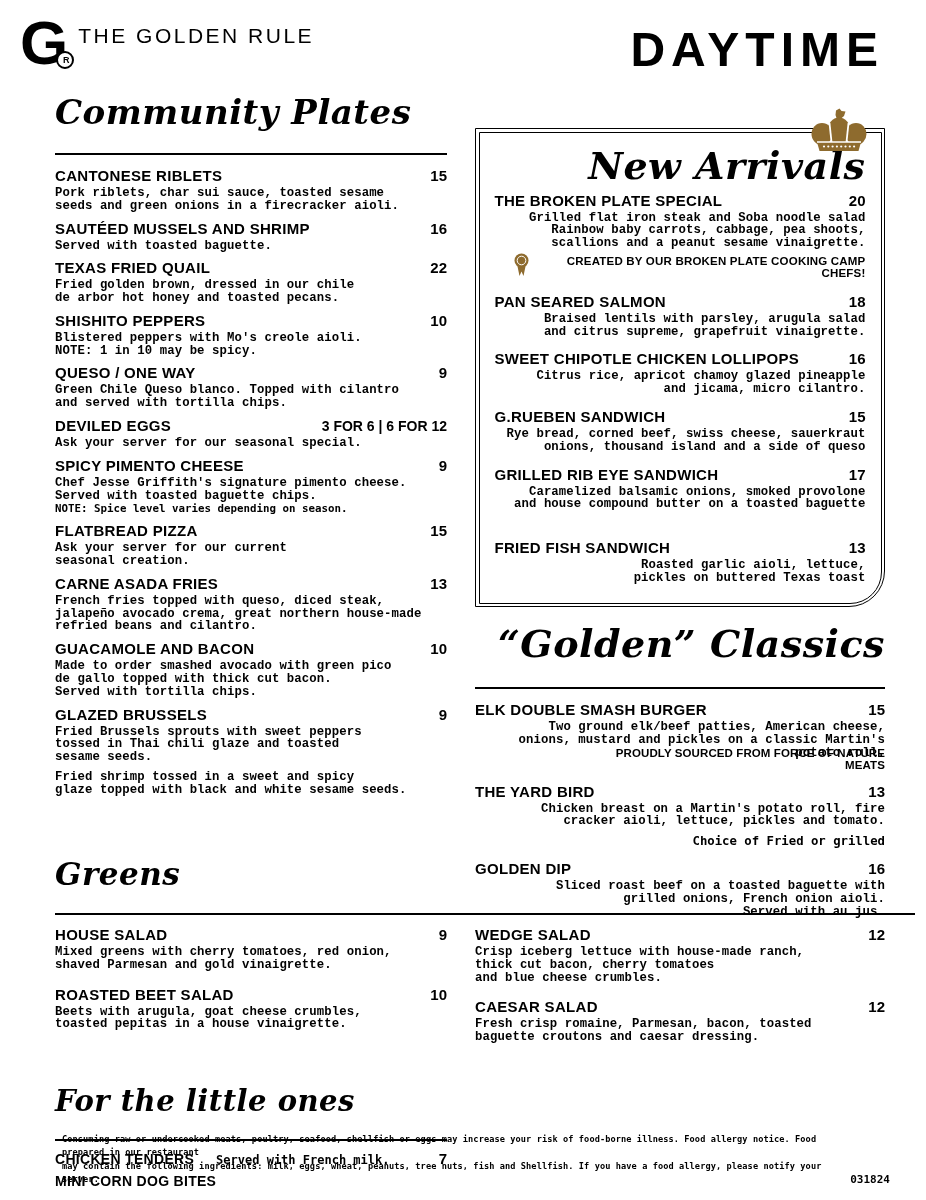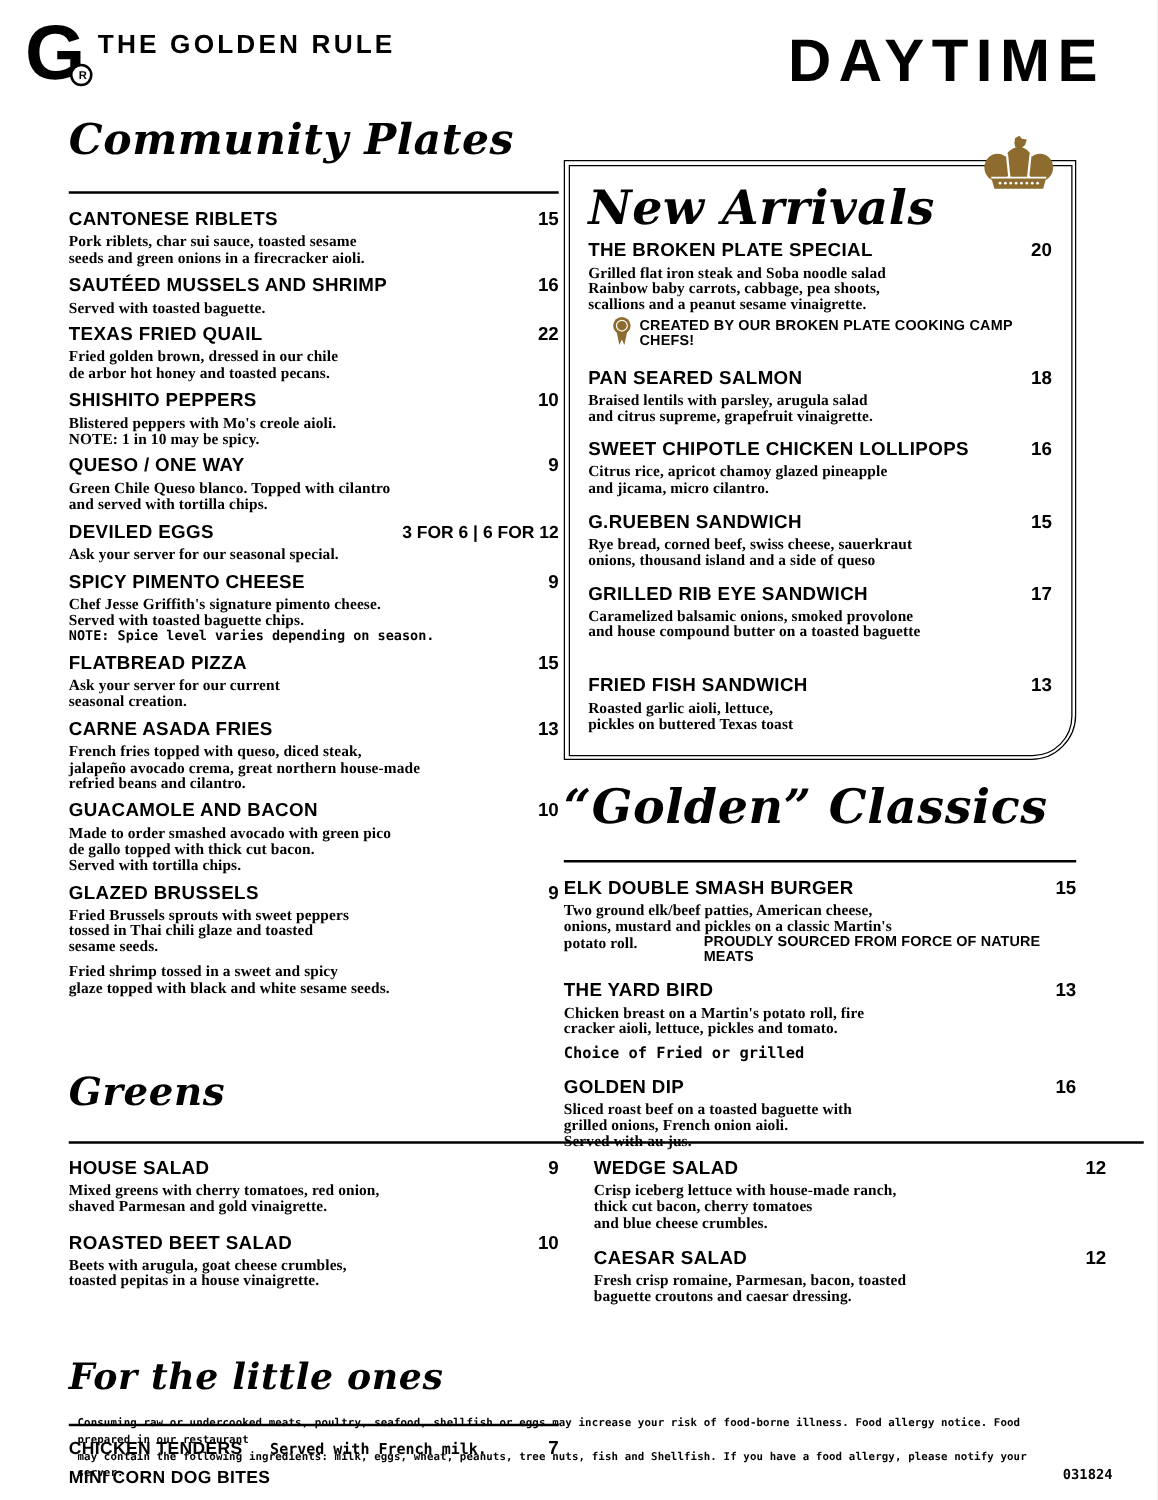--- a/index.html
+++ b/index.html
@@ -7,38 +7,38 @@
   .page {
     position:relative; width:926px; height:1200px; margin:0 auto;
     background:#ffffff; color:#000; overflow:hidden;
     font-family:"Liberation Sans", sans-serif;
   }
   
   .header { position:absolute; top:14px; left:20px; right:42px; display:flex; justify-content:space-between; align-items:flex-start; }
   .logo-block { display:flex; align-items:flex-start; gap:12px; }
   .logo-g { position:relative; font-weight:900; font-size:62px; line-height:0.95; letter-spacing:-2px; font-family:"Liberation Sans",sans-serif; }
   .reg-badge { position:absolute; right:-8px; bottom:4px; width:18px; height:18px; border:2.5px solid #000; border-radius:50%; background:#fff; font-size:9px; font-weight:700; display:flex; align-items:center; justify-content:center; }
-  .brand-name { font-weight:700; font-size:21px; letter-spacing:2.5px; margin-top:10px; }
+  .brand-name { font-weight:400; font-size:21px; letter-spacing:2.5px; margin-top:10px; }
   .daytime { font-weight:700; font-size:48px; letter-spacing:6px; margin-top:8px; }
   
   .script-head { font-family:"DejaVu Serif", serif; font-style:italic; font-weight:700; letter-spacing:0.5px; }
   .rule-under { border-bottom:2.5px solid #000; padding-bottom:21px; }
   .menu-item { margin-bottom:7px; }
   .item-head { display:flex; justify-content:space-between; align-items:baseline; gap:8px; }
   .item-name { font-weight:700; font-size:15px; letter-spacing:0.3px; line-height:1.2; }
   .item-price { font-weight:700; font-size:15px; white-space:nowrap; }
   .price-combo { font-size:14px; }
-  .item-desc { font-family:Liberation Serif, serif; font-weight:700; font-size:12.3px; line-height:1.04; letter-spacing:0.1px; white-space:pre-line; margin-top:2px; }
+  .item-desc { font-family:Liberation Mono, monospace; font-weight:700; font-size:12.3px; line-height:1.04; letter-spacing:0.1px; white-space:pre-line; margin-top:2px; }
   .small-note { font-family:"DejaVu Sans Mono", monospace; font-weight:700; font-size:10.8px; line-height:1.1; margin-top:1px; }
   
   .col-left { position:absolute; left:55px; top:92px; width:392px; }
   .col-left .script-head { font-size:34px; }
   .col-left .head-block { margin-bottom:12px; }
   
-  .col-right { position:absolute; left:451px; top:128px; width:410px; }
+  .col-right { position:absolute; left:475px; top:128px; width:410px;text-align:right; }
   .arrivals-box { position:relative; border:1.5px solid #000; border-radius:0 0 36px 0; padding:2.5px; }
   .arrivals-inner { border:1.5px solid #000; border-radius:0 0 32px 0; padding:10px 15px 18px 15px; }
   .crown { position:absolute; top:-21px; right:16px; }
   .arrivals-head { font-size:38px; margin-bottom:4px; }
   .badge-row { display:flex; align-items:center; gap:6px; margin-top:3px; margin-left:18px; }
   .badge-text { font-weight:700; font-size:11.5px; letter-spacing:0.2px; }
   .sourced-note { font-weight:700; font-size:11.5px; letter-spacing:0.1px; margin:-13px 0 0 112px; }
   .choice-note { font-family:"DejaVu Sans Mono", monospace; font-weight:700; font-size:12.3px; margin-top:6px; }
   .classics { margin-top:14px; }
   .classics .script-head { font-size:38px; }

